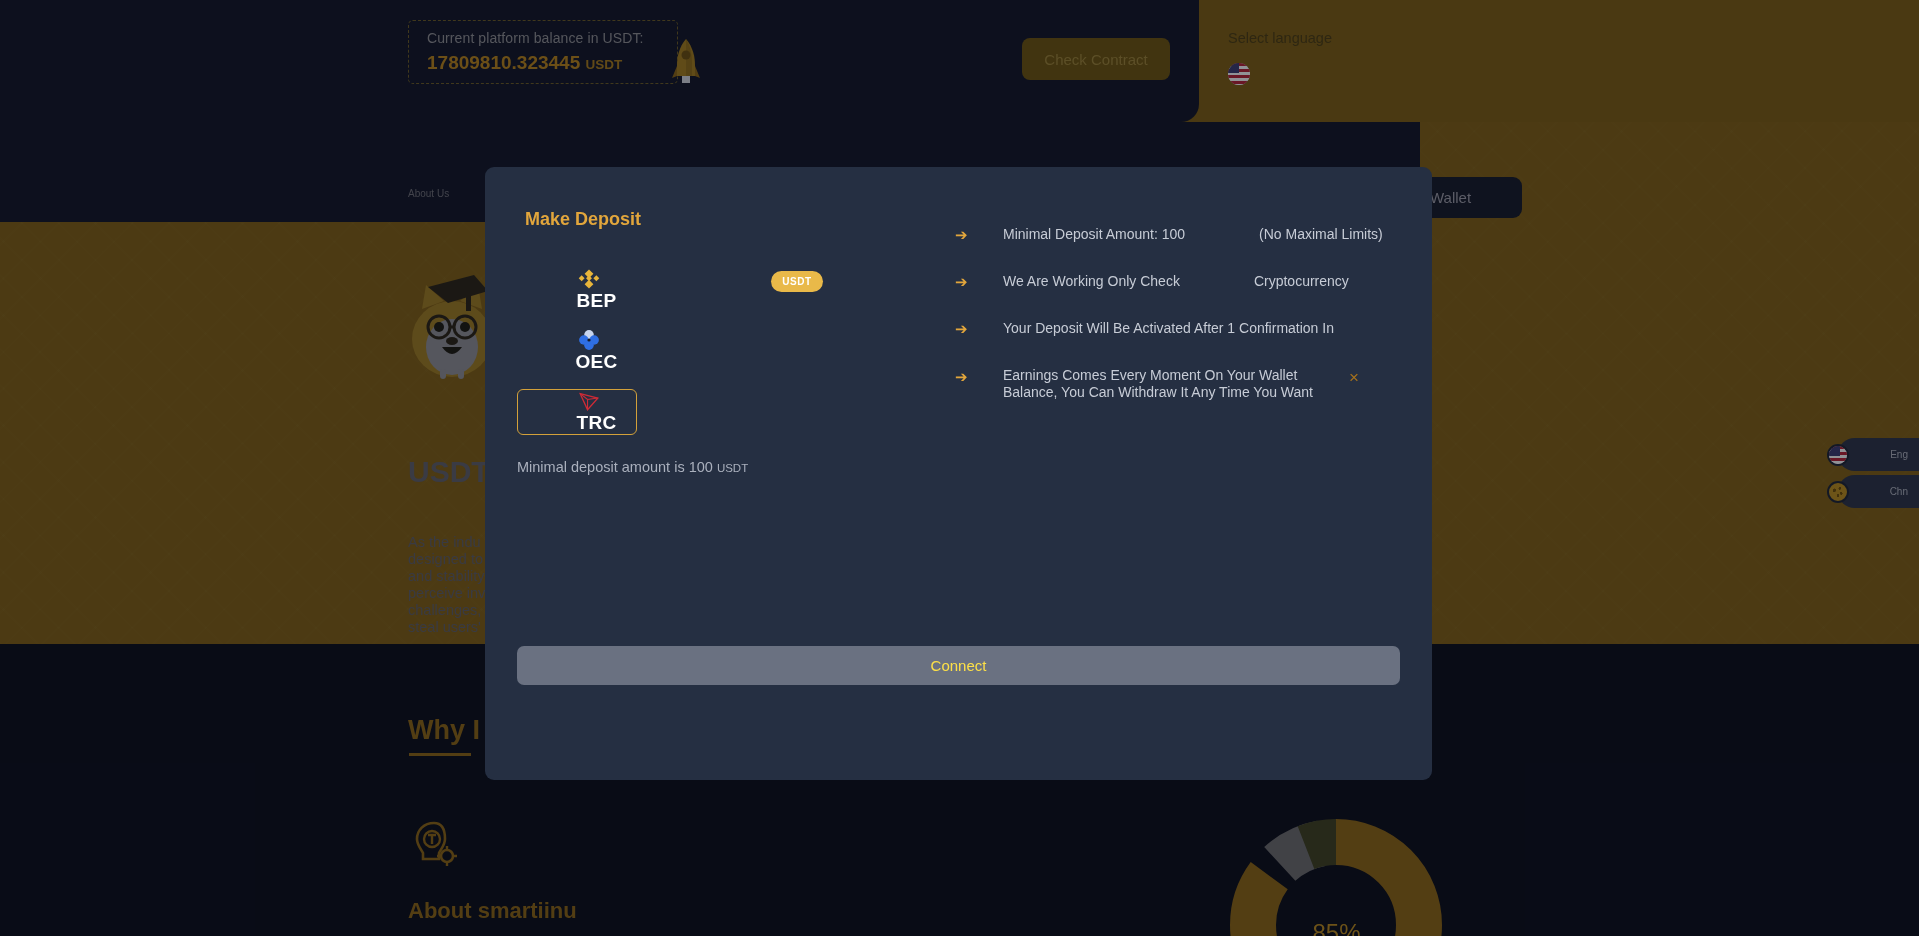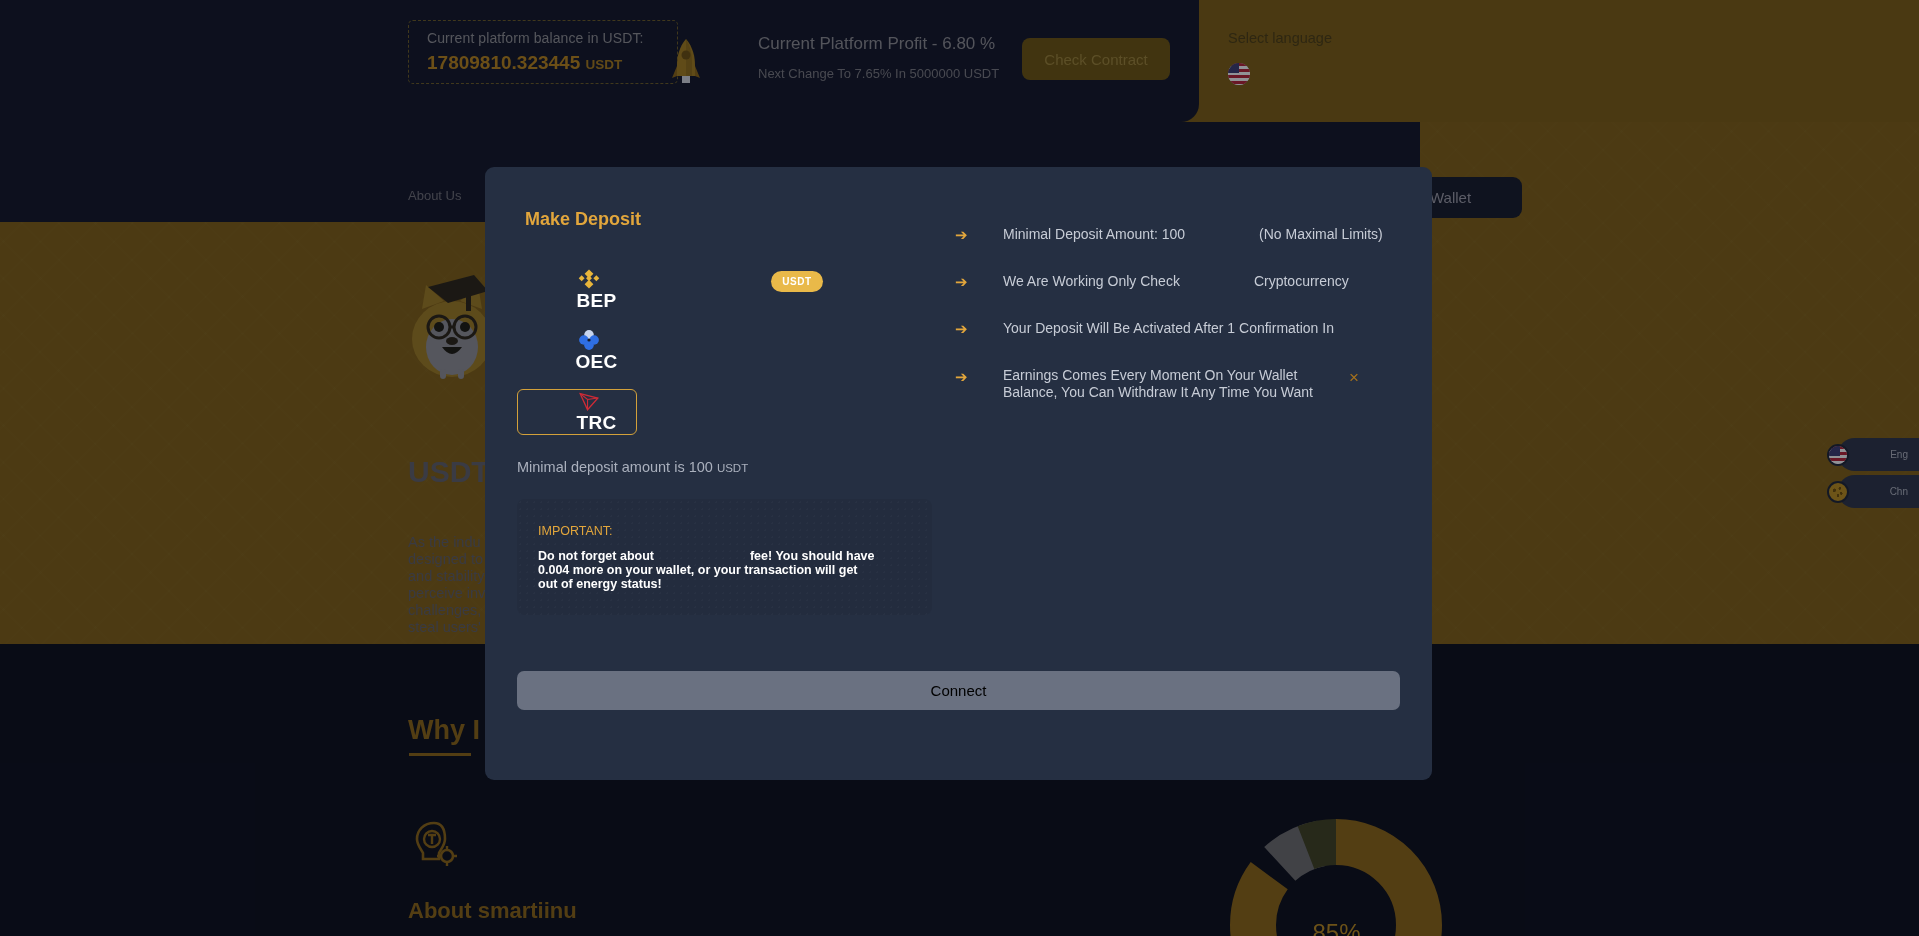--- a/index.html
+++ b/index.html
@@ -89,21 +89,21 @@
   .flag.cn .dots {
     position: absolute; inset: 0;
     background: radial-gradient(circle at 30% 40%, #6b4d08 1.6px, transparent 1.8px),
                 radial-gradient(circle at 60% 30%, #6b4d08 1.2px, transparent 1.4px),
                 radial-gradient(circle at 68% 58%, #6b4d08 1.2px, transparent 1.4px),
                 radial-gradient(circle at 50% 70%, #6b4d08 1.2px, transparent 1.4px);
   }
 
   
   .nav-about {
-    position: absolute; left: 408px; top: 188px; font-size: 13px; color: #6e6e76; z-index: 2;
+    position: absolute; left: 408px; top: 188px; font-size: 10px; color: #6e6e76; z-index: 2;
   }
   .wallet-btn {
     position: absolute; left: 1415px; top: 177px; width: 107px; height: 41px;
     background: #151a28; border: none; border-radius: 9px;
     color: #9a9aa4; font-size: 15px; text-align: left; padding-left: 15px;
     cursor: pointer; z-index: 2;
   }
 
   
   .mascot { position: absolute; left: 404px; top: 265px; width: 96px; height: 118px; z-index: 2; }
@@ -211,23 +211,23 @@
   
   .info-list { position: absolute; left: 470px; top: 58px; width: 440px; }
   .info-item { position: relative; padding-left: 48px; margin-bottom: 29px; }
   .info-arrow {
     position: absolute; left: 0; top: 2px; width: 16px; height: 16px;
     color: #e2a63c; font-size: 15px; line-height: 15px;
   }
   .info-text { font-size: 14px; color: #c7ccd6; line-height: 17px; }
 
   .connect-btn {
-    position: absolute; left: 32px; top: 504px; width: 883px; height: 39px;
+    position: absolute; left: 32px; top: 479px; width: 883px; height: 39px;
     background: #6a7181; border: none; border-radius: 7px;
-    color: #000000; font-size: 15px; cursor: pointer;
+    color: #fde047; font-size: 15px; cursor: pointer;
   }
 </style>
 </head>
 <body>
 
 <div id="root">
 
   <div class="gold-band"></div>
   <div class="gold-mid"></div>
   <div class="dark-lower"></div>
@@ -247,24 +247,20 @@
 
   <svg class="rocket-icon" viewBox="0 0 32 46">
     <path d="M16 1 C23 9 25 19 25 27 L25 38 L7 38 L7 27 C7 19 9 9 16 1 Z" fill="#a07a1c"></path>
     <path d="M16 1 C20 7 22 16 22 27 L22 38 L16 38 Z" fill="#7a5c12" opacity="0.5"></path>
     <circle cx="16" cy="17" r="4.5" fill="#6a4f0e"></circle>
     <rect x="12" y="38" width="8" height="7" fill="#cfd3da"></rect>
     <path d="M7 28 L2 40 L7 38 Z" fill="#8a6414"></path>
     <path d="M25 28 L30 40 L25 38 Z" fill="#8a6414"></path>
   </svg>
 
-  <div class="profit-block">
-    <div class="profit-title">Current Platform Profit - 6.80 %</div>
-    <div class="profit-sub">Next Change To 7.65% In 5000000 USDT</div>
-  </div>
 
   <button class="check-contract">Check Contract</button>
 
   <div class="select-language">Select language</div>
   <div class="flag-circle-top">
     <span class="flag us">
       <span class="stripes"></span><span class="canton"></span>
     </span>
   </div>
 
@@ -378,28 +374,20 @@
 
     </div>
 
     <div class="usdt-chip">USDT</div>
 
     <div class="min-deposit-note">
       <span>Minimal deposit amount is 100</span>
       <span class="unit">USDT</span>
     </div>
 
-    <div class="important-box">
-      <div class="important-head">IMPORTANT:</div>
-      <div class="important-body">
-        <span>Do not forget about</span><span class="gap-token"></span><span>fee! You should have 0.004</span>
-        <span>more on your wallet, or your transaction will get out of energy</span>
-        <span>status!</span>
-      </div>
-    </div>
 
     <div class="info-list">
 
       <div class="info-item">
         <span class="info-arrow">➔</span>
         <span class="info-text"><span>Minimal Deposit Amount: 100</span><span class="gap-token-sm"></span><span>(No Maximal Limits)</span></span>
       </div>
 
       <div class="info-item">
         <span class="info-arrow">➔</span>

